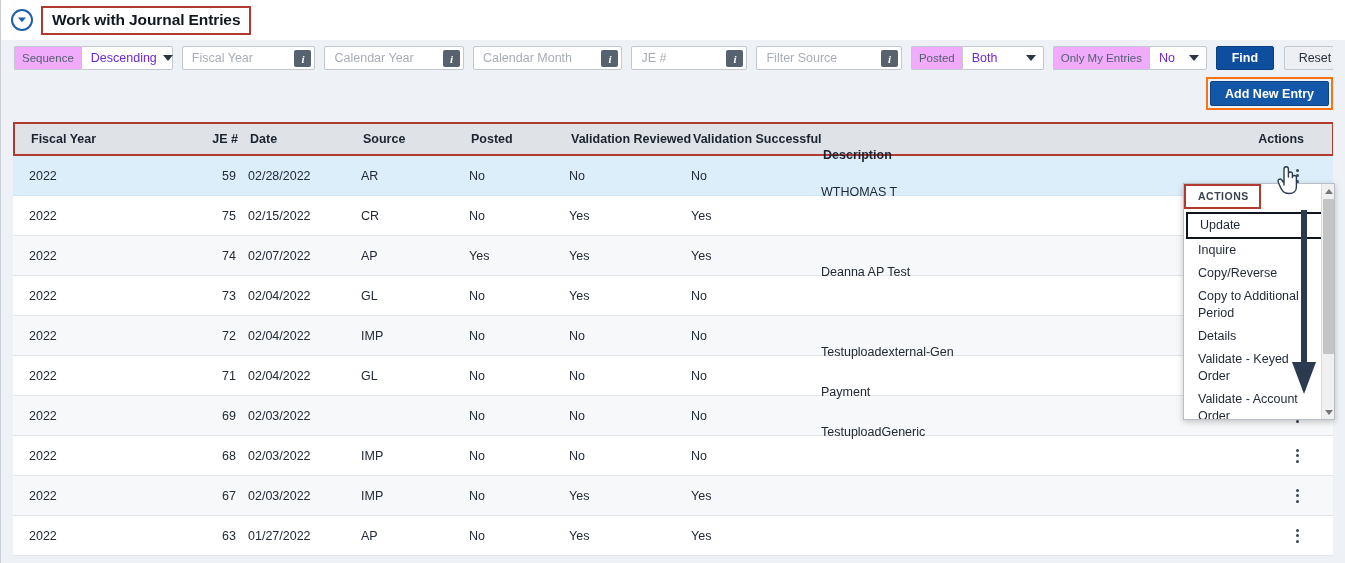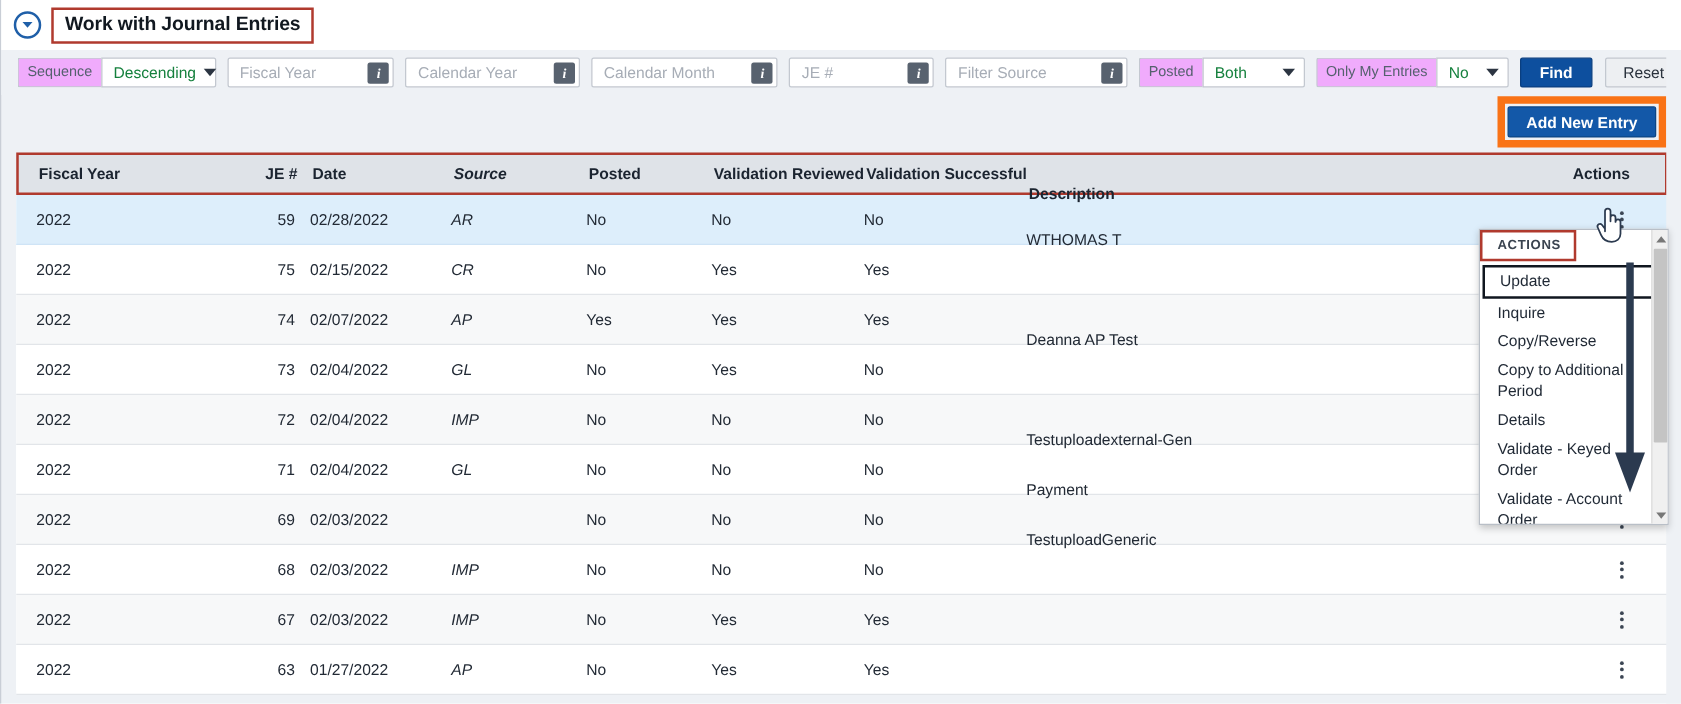--- a/index.html
+++ b/index.html
@@ -72,21 +72,21 @@
   }
   .fgroup { display: flex; align-items: stretch; height: 24px; margin-right: 9px; }
   .flabel {
     background: #f0abfc; border: 1px solid #c3c8d0; border-right: none;
     font-size: 11.5px; color: #55606e; padding: 0 7px;
     display: flex; align-items: center; white-space: nowrap;
     border-radius: 2px 0 0 2px;
   }
   .fselect {
     background: #ffffff; border: 1px solid #c3c8d0;
-    font-size: 12.5px; color: #15803d;
+    font-size: 12.5px; color: #6d28d9;
     display: flex; align-items: center; justify-content: space-between;
     padding: 0 7px 0 9px; border-radius: 0 2px 2px 0; cursor: pointer;
   }
   .sel-seq { width: 92px; }
   .sel-posted { width: 82px; }
   .sel-only { width: 58px; }
   .caret {
     width: 0; height: 0; margin-left: 6px;
     border-left: 5px solid transparent; border-right: 5px solid transparent;
     border-top: 6px solid #2c3542;
@@ -127,21 +127,21 @@
     height: 24px; min-width: 60px; padding: 0 14px;
     background: #edeff2; border: 1px solid #c3c8d0; border-radius: 2px;
     color: #29313c; font-size: 12.5px;
     display: flex; align-items: center; justify-content: center;
     cursor: pointer;
   }
 
   
   .addrow {
     position: absolute; right: 12px; top: 77px;
-    border: 6px solid #f97316; padding: 2px; margin-left: 12px;
+    border: 2px solid #f97316; padding: 2px; margin-left: 12px;
   }
   .btn-add {
     height: 25px; padding: 0 14px;
     background: #1358a8; border: 1px solid #0d4584; border-radius: 2px;
     color: #ffffff; font-size: 12.5px; font-weight: bold;
     display: flex; align-items: center; justify-content: center;
     cursor: pointer; white-space: nowrap;
   }
 
   
@@ -164,21 +164,21 @@
     font-size: 12.5px; color: #222a35;
     border-bottom: 1px solid #e2e5e9;
   }
   .grow.sel { background: #ddeefb; border-bottom: 1px solid #cfe4f6; }
   .grow.alt { background: #f7f8f9; }
   .grow.white { background: #ffffff; }
 
   .c-fy   { width: 183px; padding-left: 16px; }
   .c-je   { width: 40px; text-align: right; }
   .c-date { width: 125px; padding-left: 12px; }
-  .c-src  { width: 108px; font-style: italic; }
+  .c-src  { width: 108px; }
   .c-post { width: 100px; }
   .c-vrev { width: 122px; }
   .c-vsuc { width: 130px; }
   .c-desc { flex: 1 1 auto; padding-right: 8px; overflow: hidden; white-space: nowrap; margin-top: 32px; }
   .c-act  { width: 96px; text-align: right; padding-right: 28px; }
   .ghead .c-act { padding-right: 28px; }
 
   .kebab {
     display: inline-flex; flex-direction: column; align-items: center;
     justify-content: center; gap: 2.5px; cursor: pointer;

